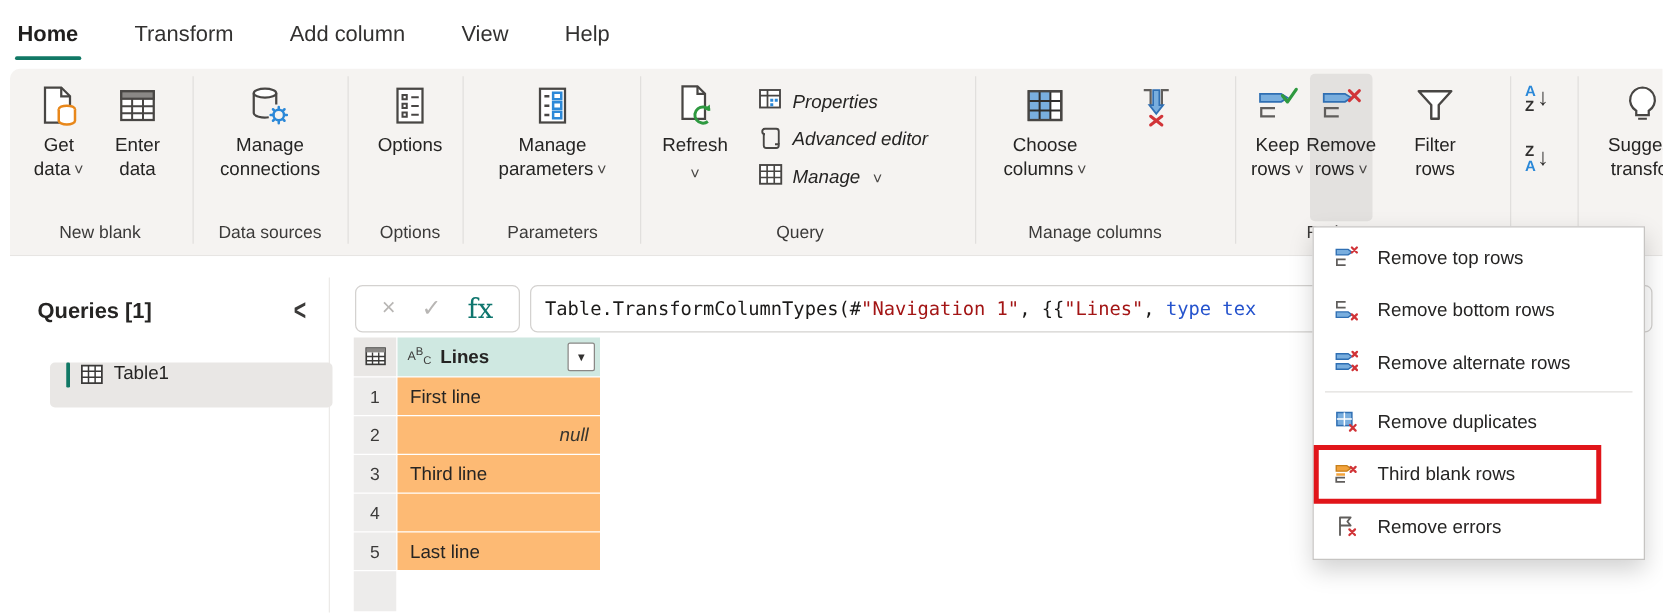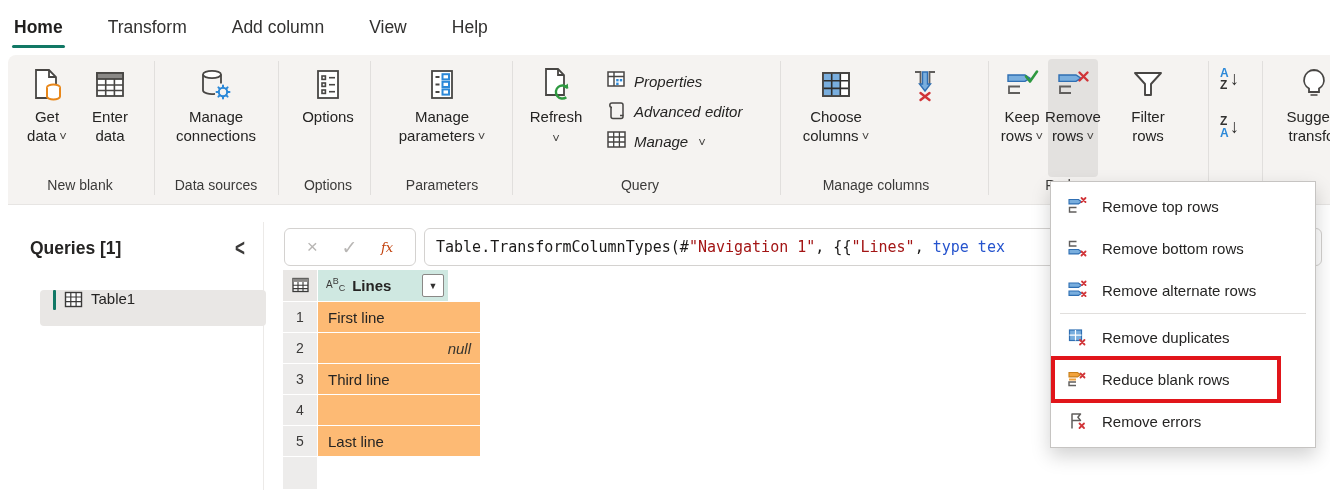--- a/index.html
+++ b/index.html
@@ -30,21 +30,21 @@
   .sortletters { display:flex; flex-direction:column; font-size:12px; font-weight:bold; line-height:12px; }
   .blueL { color:#2b88d8; } .darkL { color:#323130; }
   .sortarrow { font-size:19px; color:#323130; margin-left:1px; }
   .refresh-chev { font-size:13px; color:#484644; margin-top:3px; }
 
   
   .fxbox { position:absolute; left:284px; top:228px; width:132px; height:38px; background:#fff;
     border:1px solid #d4d2d0; border-radius:6px; display:flex; align-items:center;
     justify-content:space-around; padding:0 10px; z-index:2; }
   .fb-x, .fb-check { color:#b8b6b4; font-size:19px; cursor:pointer; }
-  .fb-fx { font-family:"DejaVu Serif", serif; font-style:italic; font-size:13px; color:#c2410c; cursor:pointer; }
+  .fb-fx { font-family:"DejaVu Serif", serif; font-size:22px; color:#0f766e; cursor:pointer; }
   .formulabox { position:absolute; left:424px; top:228px; width:898px; height:38px; background:#fff;
     border:1px solid #d4d2d0; border-radius:6px; display:flex; align-items:center; padding-left:11px;
     overflow:hidden; white-space:pre; z-index:2;
     font-family:"DejaVu Sans Mono", monospace; font-size:15px; color:#1b1a19; }
   .code-string { color:#a31515; }
   .code-keyword { color:#2553cd; }
 
   
   .queries { position:absolute; left:8px; top:222px; width:256px; height:268px; background:#fff;
     border-right:1px solid #eceae8; z-index:2; }
@@ -60,21 +60,21 @@
   
   .dtable { position:absolute; left:283px; top:270px; z-index:2; display:flex; flex-direction:column; gap:1px; }
   .trow { display:flex; gap:1px; }
   .cell-num { width:34px; height:30px; background:#edeceb; display:flex; align-items:center;
     justify-content:center; font-size:14px; color:#3b3a39; }
   .cell-val { width:162px; height:30px; background:#fdba74; display:flex; align-items:center;
     padding-left:10px; font-size:15px; color:#252423; }
   .cell-val.nullv { justify-content:flex-end; padding-right:9px; font-style:italic; color:#37352f; }
   .hdr-selectall { width:34px; height:31px; background:#e9e7e5; display:flex; align-items:center;
     justify-content:center; cursor:pointer; }
-  .hdr-col { width:130px; height:31px; background:#cfe8e1; display:flex; align-items:center;
+  .hdr-col { width:162px; height:31px; background:#cfe8e1; display:flex; align-items:center;
     padding:0 4px 0 8px; cursor:pointer; }
   .abc { font-size:10px; color:#3b3a39; line-height:9px; margin-right:7px; display:inline-block; }
   .abc .b { vertical-align:super; font-size:9px; } .abc .c { vertical-align:sub; font-size:9px; }
   .hdr-name { font-size:15px; font-weight:bold; color:#252423; flex:1; }
   .hdr-filter { width:22px; height:23px; background:#fff; border:1px solid #8a8886; border-radius:2px;
     display:flex; align-items:center; justify-content:center; font-size:9px; color:#323130; cursor:pointer; }
 
   
   .dropdown { position:absolute; left:1050px; top:181px; width:266px; height:267px; background:#fff;
     border:1px solid #c6c4c2; box-shadow:0 8px 18px rgba(0,0,0,0.18); z-index:50; padding-top:3px; }
@@ -410,21 +410,21 @@
   </div>
   <div class="ditem">
     <svg width="20" height="20" viewBox="0 0 20 20">
       <path d="M2 3.5 h8.5 l3 2.2 -3 2.2 h-8.5 z" fill="#f2a33c" stroke="#c77f1a" stroke-width="1.1"></path>
       <path d="M2 10.5 h7" stroke="#f2a33c" stroke-width="2"></path>
       <path d="M9 13 h-7 v3.5 h7" fill="none" stroke="#605e5c" stroke-width="1.4"></path>
       <g stroke="#d13438" stroke-width="1.8" stroke-linecap="round">
           <path d="M13.5 4.5 l4 4 M17.5 4.5 l-4 4"></path>
         </g>
     </svg>
-    <span>Reduce blank rows</span>
+    <span>Third blank rows</span>
   </div>
   <div class="ditem">
     <svg width="20" height="20" viewBox="0 0 20 20">
       <path d="M5 17.5 v-14.5 h8.5 l-2.6 3.2 2.6 3.2 h-8.5" fill="none" stroke="#605e5c" stroke-width="1.5" stroke-linejoin="round"></path>
       <g stroke="#d13438" stroke-width="1.8" stroke-linecap="round">
           <path d="M12.5 12.5 l4.5 4.5 M17 12.5 l-4.5 4.5"></path>
         </g>
     </svg>
     <span>Remove errors</span>
   </div>

